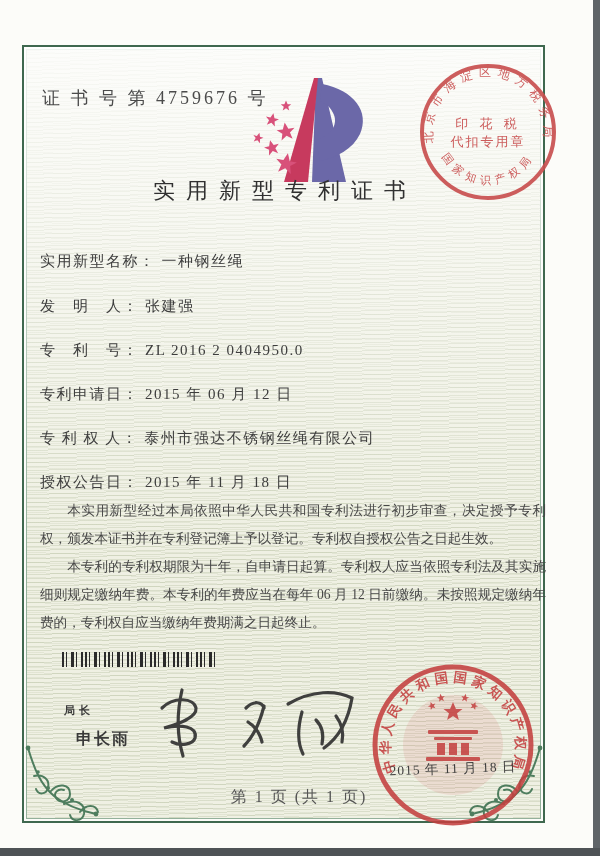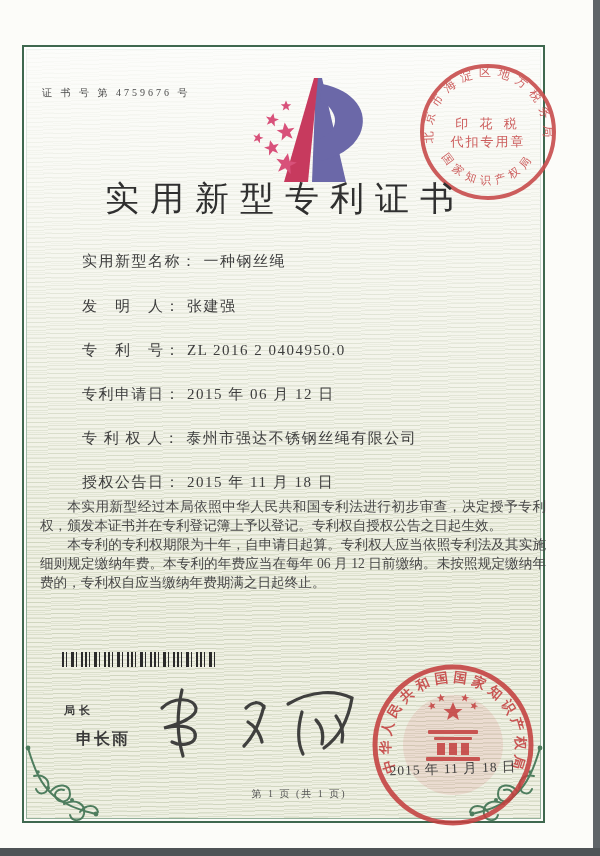--- a/index.html
+++ b/index.html
@@ -10,49 +10,49 @@
 
   
   .frame{position:absolute;left:22px;top:45px;width:523px;height:778px;border:2px solid #3f684f;box-sizing:border-box;}
   .frame-inner{position:absolute;inset:2px;border:1px solid #93b09a;
     background-color:#eff0e3;
     background-image:
       repeating-linear-gradient(178deg, rgba(166,178,142,0.30) 0 1px, rgba(0,0,0,0) 1px 4px),
       repeating-linear-gradient(2deg, rgba(166,178,142,0.18) 0 1px, rgba(0,0,0,0) 1px 5px);}
   .sheen{position:absolute;inset:0;background:linear-gradient(180deg, rgba(255,255,255,0.85) 0%, rgba(255,255,255,0.35) 35%, rgba(255,255,255,0) 65%);pointer-events:none;}
 
-  .cert-no{position:absolute;left:42px;top:86px;font-size:10px;letter-spacing:3px;color:#4b4b4b;}
+  .cert-no{position:absolute;left:42px;top:86px;font-size:18px;letter-spacing:3px;color:#4b4b4b;}
   .logo{position:absolute;left:228px;top:72px;width:144px;height:118px;}
-  .title{position:absolute;left:0;top:176px;width:570px;text-align:center;font-size:34px;letter-spacing:11px;color:#303030;font-weight:500;}
+  .title{position:absolute;left:0;top:176px;width:570px;text-align:center;font-size:22px;letter-spacing:11px;color:#303030;font-weight:500;}
 
   .fields{position:absolute;left:40px;top:0;width:510px;}
-  .field-row{position:absolute;left:0;font-size:15px;color:#3d3d3d;letter-spacing:1.5px;white-space:nowrap;margin-left:42px;}
+  .field-row{position:absolute;left:0;font-size:15px;color:#3d3d3d;letter-spacing:1.5px;white-space:nowrap;}
   .f1{top:252px}.f2{top:297px}.f3{top:341px}.f4{top:385px}.f5{top:429px}.f6{top:473px}
   .field-value{margin-left:6px;}
 
-  .paras{position:absolute;left:40px;top:497px;width:506px;font-size:13.6px;line-height:19px;color:#474747;text-align:justify;}
+  .paras{position:absolute;left:40px;top:497px;width:506px;font-size:13.6px;line-height:28px;color:#474747;text-align:justify;}
   .paras p{margin:0;text-indent:2em;}
 
   .barcode{position:absolute;left:62px;top:652px;width:153px;height:15px;
     background:repeating-linear-gradient(90deg,
       #2b2b2b 0 2px, transparent 2px 4px,
       #2b2b2b 4px 5px, transparent 5px 9px,
       #2b2b2b 9px 12px, transparent 12px 14px,
       #2b2b2b 14px 15px, transparent 15px 19px,
       #2b2b2b 19px 21px, transparent 21px 23px);}
 
   .signer-role{position:absolute;left:64px;top:703px;font-family:Liberation Mono, monospace;font-size:11px;font-weight:bold;color:#3a3a3a;letter-spacing:4px;}
   .signer-name{position:absolute;left:64px;top:729px;font-family:"Liberation Sans","DejaVu Sans",sans-serif;font-size:16px;font-weight:bold;color:#3a3a3a;letter-spacing:2px;margin-left:12px;}
   .signature{position:absolute;left:150px;top:672px;width:220px;height:100px;}
 
   .tax-stamp{position:absolute;left:418px;top:62px;width:142px;height:142px;opacity:0.92;}
   .office-seal{position:absolute;left:368px;top:660px;width:170px;height:170px;opacity:0.88;}
   .seal-date{position:absolute;left:360px;top:760px;width:186px;text-align:center;font-size:13.5px;color:#3e3e3e;letter-spacing:1px;transform:rotate(-2deg);}
 
-  .footer{position:absolute;left:22px;top:787px;width:554px;text-align:center;font-size:10px;color:#555;letter-spacing:2px;}
+  .footer{position:absolute;left:22px;top:787px;width:554px;text-align:center;font-size:16px;color:#555;letter-spacing:2px;}
 
   .flourish{position:absolute;width:82px;height:82px;}
   .flourish-bl{left:20px;top:742px;}
   .flourish-br{left:466px;top:742px;transform:scaleX(-1);}
 </style>
 </head>
 <body>
 
 <div class="stage">
   <div class="paper"></div>

